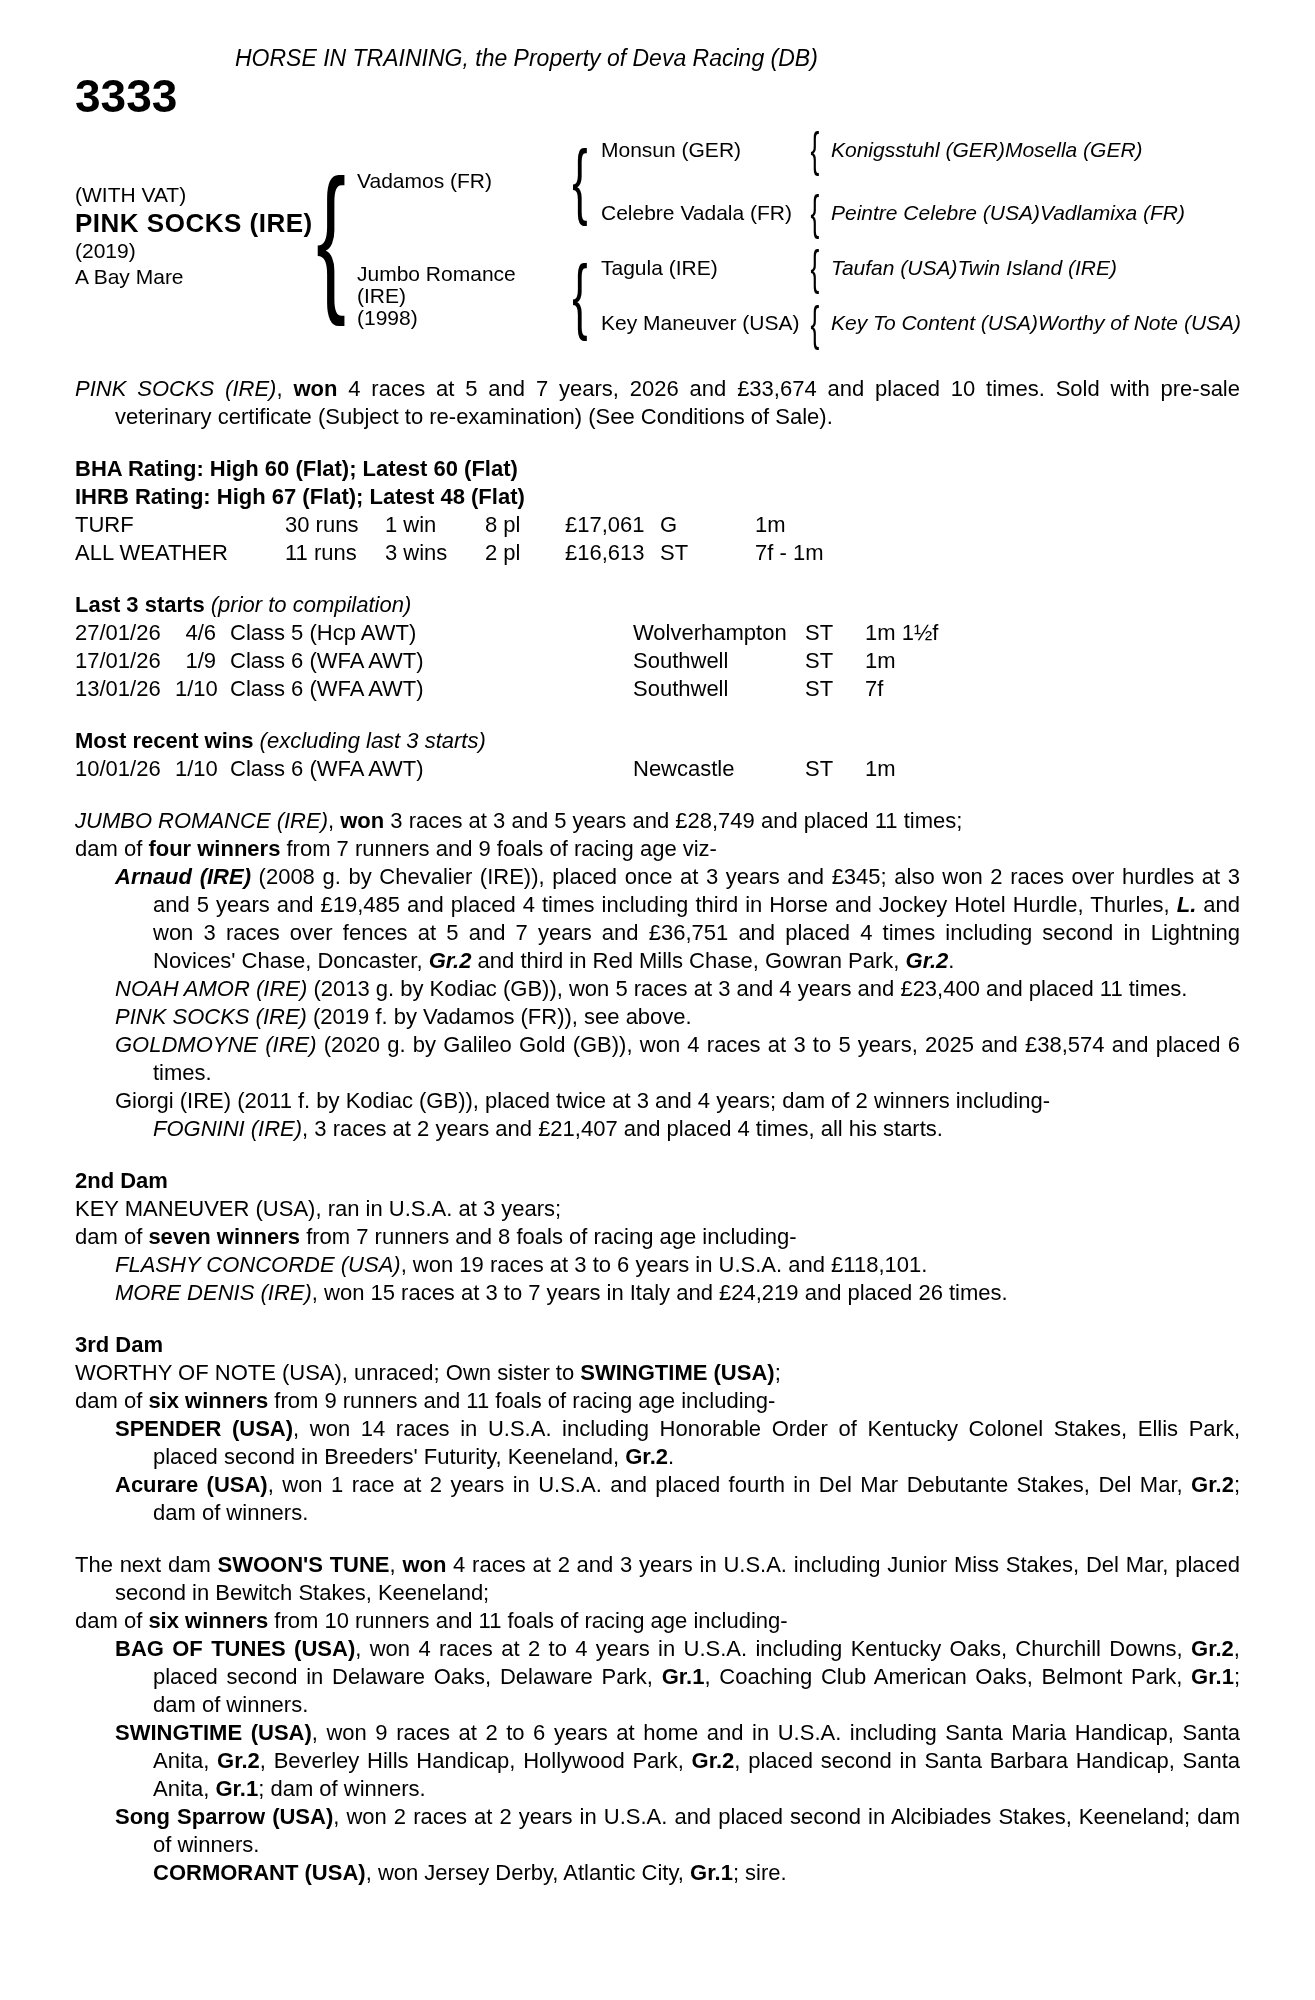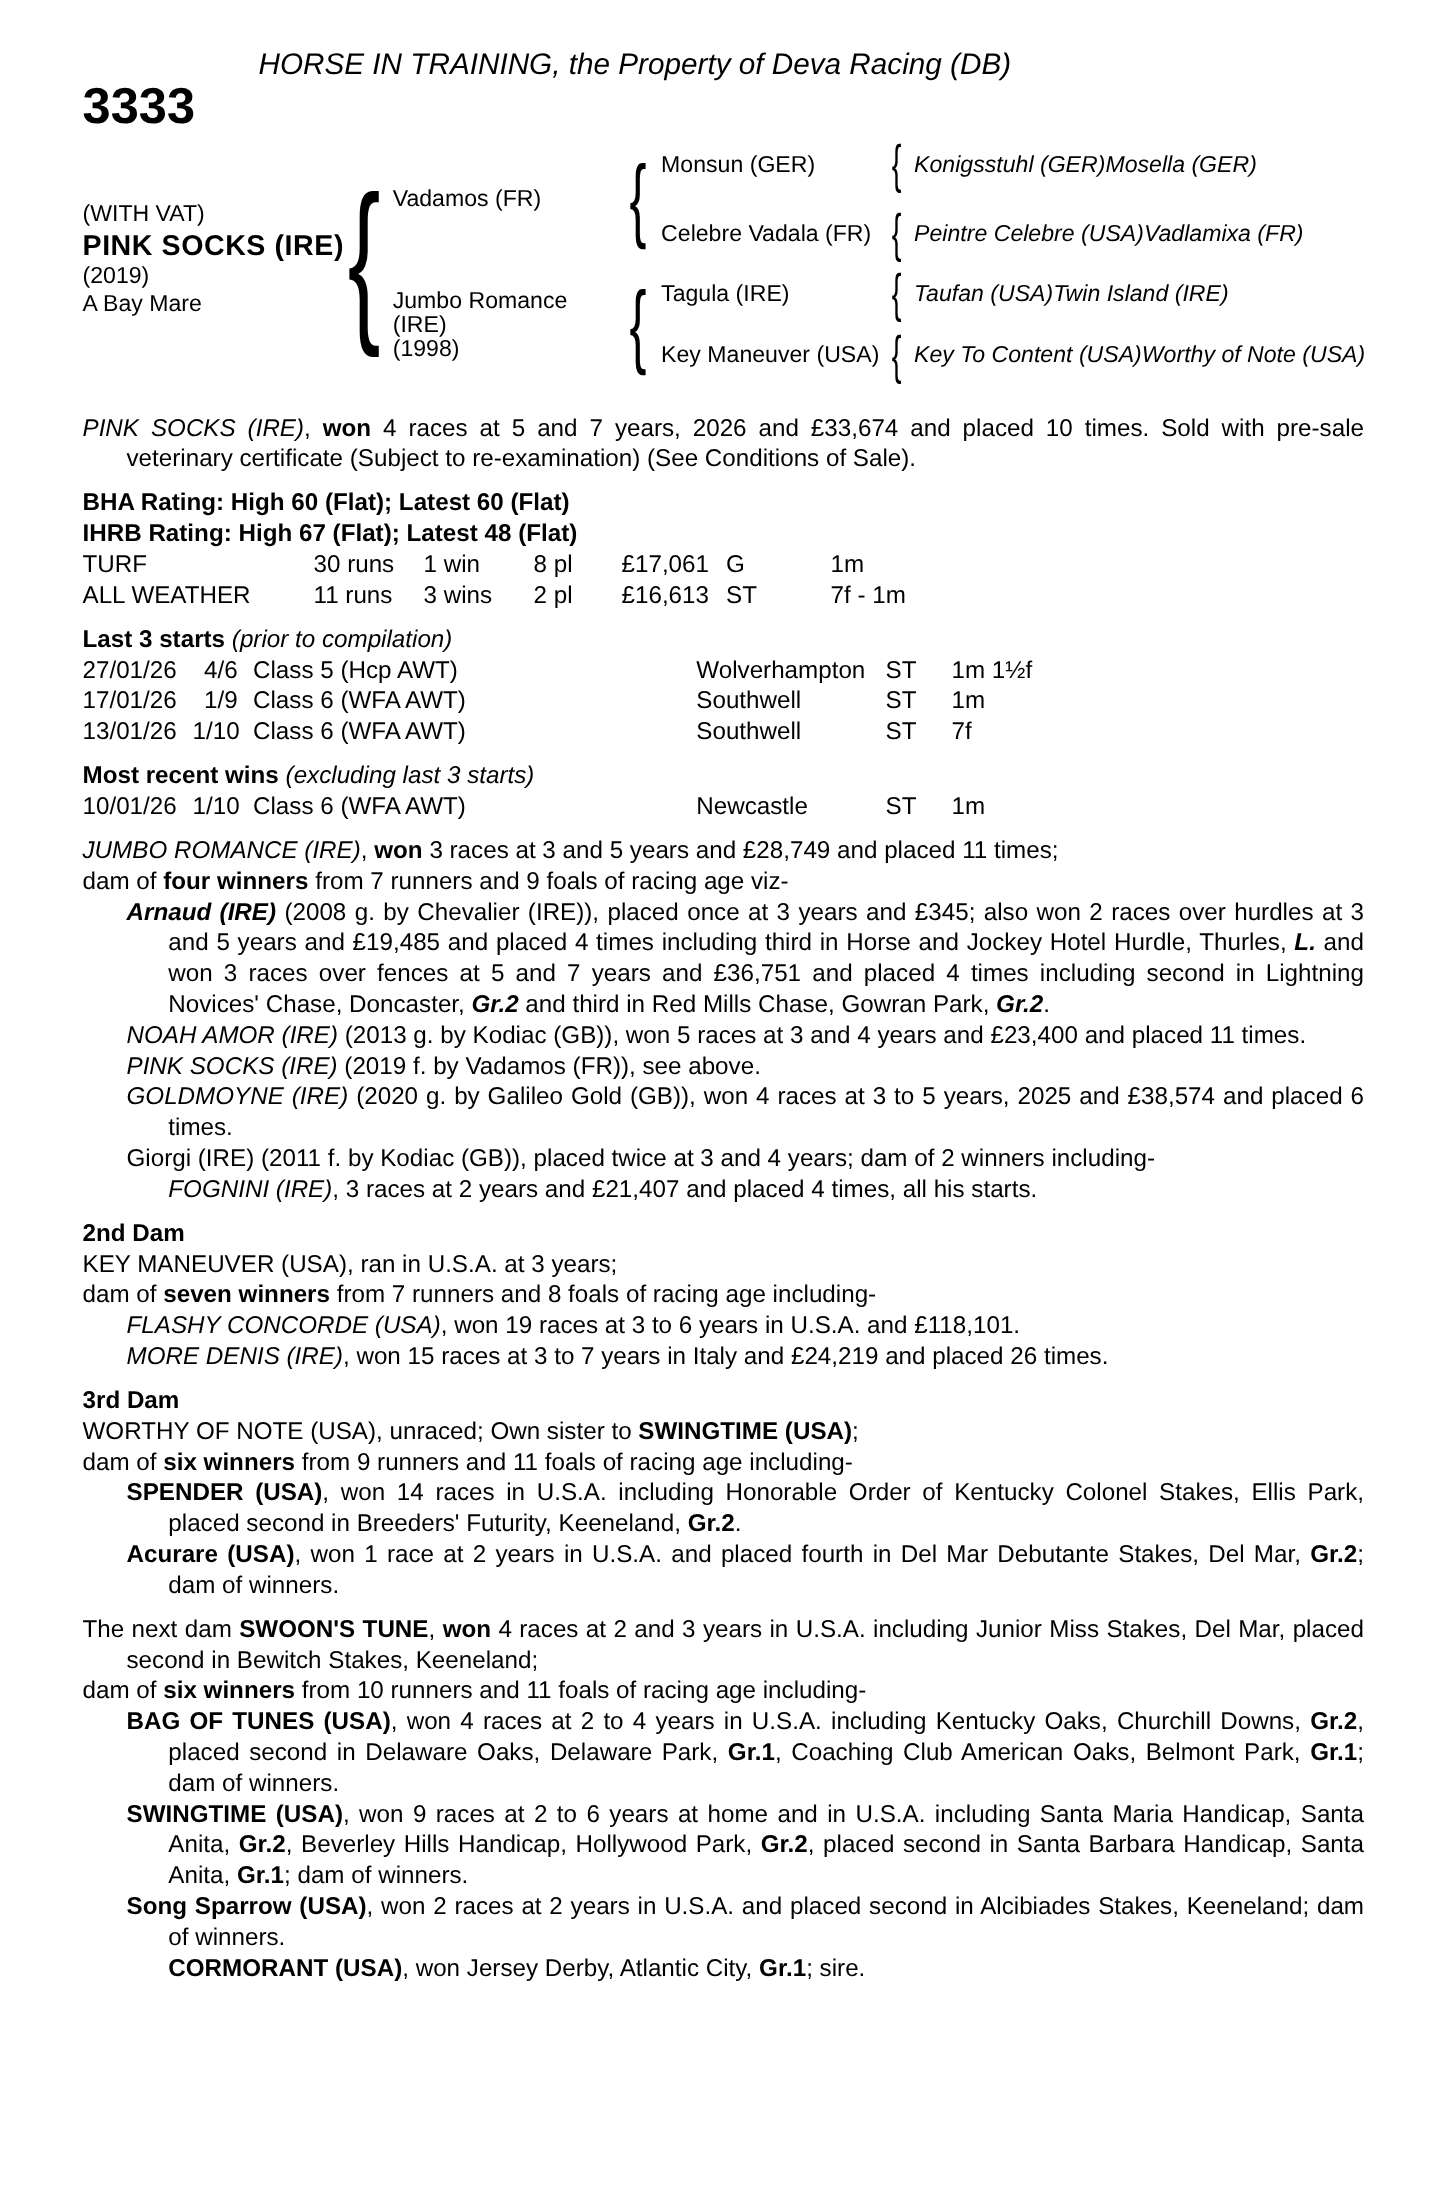--- a/index.html
+++ b/index.html
@@ -7,21 +7,21 @@
     width:1315px;height:2000px;overflow:hidden;color:#000;
     font-family:"Liberation Sans","DejaVu Sans",sans-serif;
     font-size:22px;line-height:28px;
   }
   .page{box-sizing:border-box;width:1315px;height:2000px;padding:44px 75px 0 75px;}
   p{margin:0;}
   .rb{font-weight:700;}
   .ri{font-style:italic;}
 
   
-  .header-title{font-style:italic;font-size:27px;line-height:28px;margin-left:160px;}
+  .header-title{font-style:italic;font-size:23px;line-height:28px;margin-left:160px;}
   .lots-row{display:flex;align-items:flex-start;
             font-weight:700;font-size:46px;line-height:48px;margin-top:0;}
 
   
   .pedigree{display:flex;align-items:center;margin-top:8px;font-size:21px;line-height:22px;}
   .ped-info{width:238px;flex:none;}
   .ped-info .vat{line-height:26px;}
   .ped-info .horse-name{font-weight:700;font-size:26px;line-height:30px;white-space:nowrap;letter-spacing:.5px;}
   .ped-info .foaled,.ped-info .colorsex{line-height:26px;}
   .ped-tree{display:flex;align-items:center;}
@@ -32,21 +32,21 @@
   .pair{display:flex;flex-direction:row;font-style:italic;}
   .pair div{line-height:22px;white-space:nowrap;}
   .brace{display:flex;align-items:center;justify-content:center;flex:none;overflow:visible;
          font-family:"Liberation Sans",sans-serif;font-weight:400;}
   .brace span{display:block;line-height:.9;transform:scaleX(.55);}
   .brace.l1{width:36px;font-size:162px;margin-right:8px;}
   .brace.l2{width:30px;font-size:84px;margin-right:6px;}
   .brace.l3{width:24px;font-size:48px;margin-right:4px;}
 
   
-  .section{margin-top:12px;}
+  .section{margin-top:24px;}
   .just{text-align:justify;}
   .hang40{padding-left:40px;text-indent:-40px;}
   .entry{padding-left:78px;text-indent:-38px;text-align:justify;}
   .entry-deep{padding-left:118px;text-indent:-40px;text-align:justify;}
   .bold-line{font-weight:700;}
 
   .stats-grid{display:grid;grid-template-columns:210px 100px 100px 80px 95px 95px auto;}
   .race-grid{display:grid;grid-template-columns:100px 55px 403px 172px 60px auto;}
   .race-grid .pos{text-align:right;padding-right:14px;}
   .race-grid .cls{padding-left:0;}

